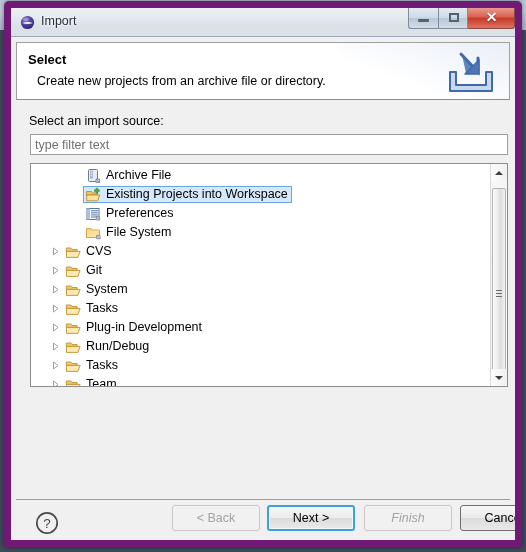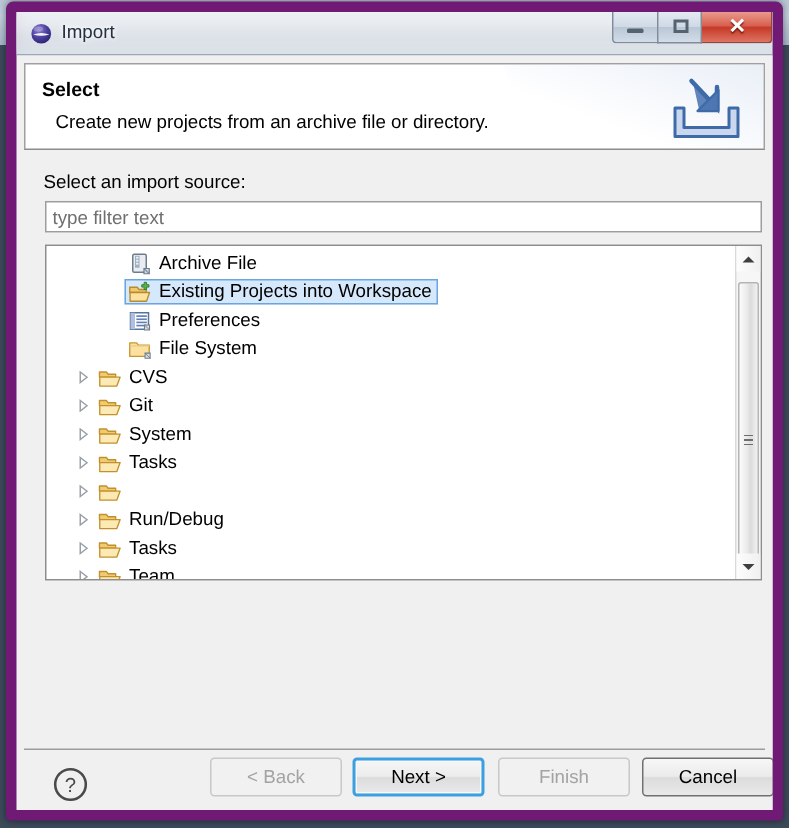--- a/index.html
+++ b/index.html
@@ -331,34 +331,35 @@
     position: absolute;
     top: 5px;
     width: 88px; height: 26px;
     box-sizing: border-box;
     font-family: "Liberation Sans", sans-serif;
     font-size: 12.5px;
     border-radius: 3px;
     cursor: default;
     text-align: center;
     line-height: 24px;
+    margin-left: 32px;
   }
   .btn-enabled {
     border: 1px solid #707070;
     background: linear-gradient(180deg, #f7f7f7 0%, #ebebeb 48%, #dcdcdc 52%, #e9e9e9 100%);
     color: #000000;
   }
   .btn-disabled {
     border: 1px solid #c8c8c8;
     background: #f1f1f1;
     color: #a3a3a3;
   }
   #btn-back  { left: 124px; }
   #btn-next  { left: 219px; }
-  #btn-finish{ left: 316px; }
+  #btn-finish{ left: 316px; font-style: italic; }
   #btn-cancel{ left: 412px; }
   #btn-next {
     border: 2px solid #3c9fe0;
     box-shadow: inset 0 0 0 1px #f4f8fb;
     background: linear-gradient(180deg, #f6f6f6 0%, #ececec 48%, #dcdcdc 52%, #eaeaea 100%);
     line-height: 22px;
   }
 </style>
 </head>
 <body>
@@ -548,20 +549,21 @@
               <span class="expander">
                 <svg width="9" height="9" viewBox="0 0 9 9">
                   <path d="M2.5 1 L7 4.5 L2.5 8 Z" fill="none" stroke="#9aa0a8" stroke-width="1"></path>
                 </svg>
               </span>
               <span class="row-hit">
                 <span class="tree-icon"><svg width="17" height="16" viewBox="0 0 16 16">
                     <path d="M0.8 4 L5.4 4 L6.6 5.5 L11.6 5.5 L11.6 7.4 L0.8 7.4 Z" fill="#f1cb72" stroke="#c2912c" stroke-width="0.9" stroke-linejoin="round"></path>
                     <path d="M1 7.4 L14.6 7.4 L12.4 13.4 L1 13.4 Z" fill="#fde9b4" stroke="#c2912c" stroke-width="0.9" stroke-linejoin="round"></path>
                   </svg></span>
+                <span class="tree-label">Plug-in Development</span>
               </span>
             </div>
             <div class="tree-row group">
               <span class="expander">
                 <svg width="9" height="9" viewBox="0 0 9 9">
                   <path d="M2.5 1 L7 4.5 L2.5 8 Z" fill="none" stroke="#9aa0a8" stroke-width="1"></path>
                 </svg>
               </span>
               <span class="row-hit">
                 <span class="tree-icon"><svg width="17" height="16" viewBox="0 0 16 16">

